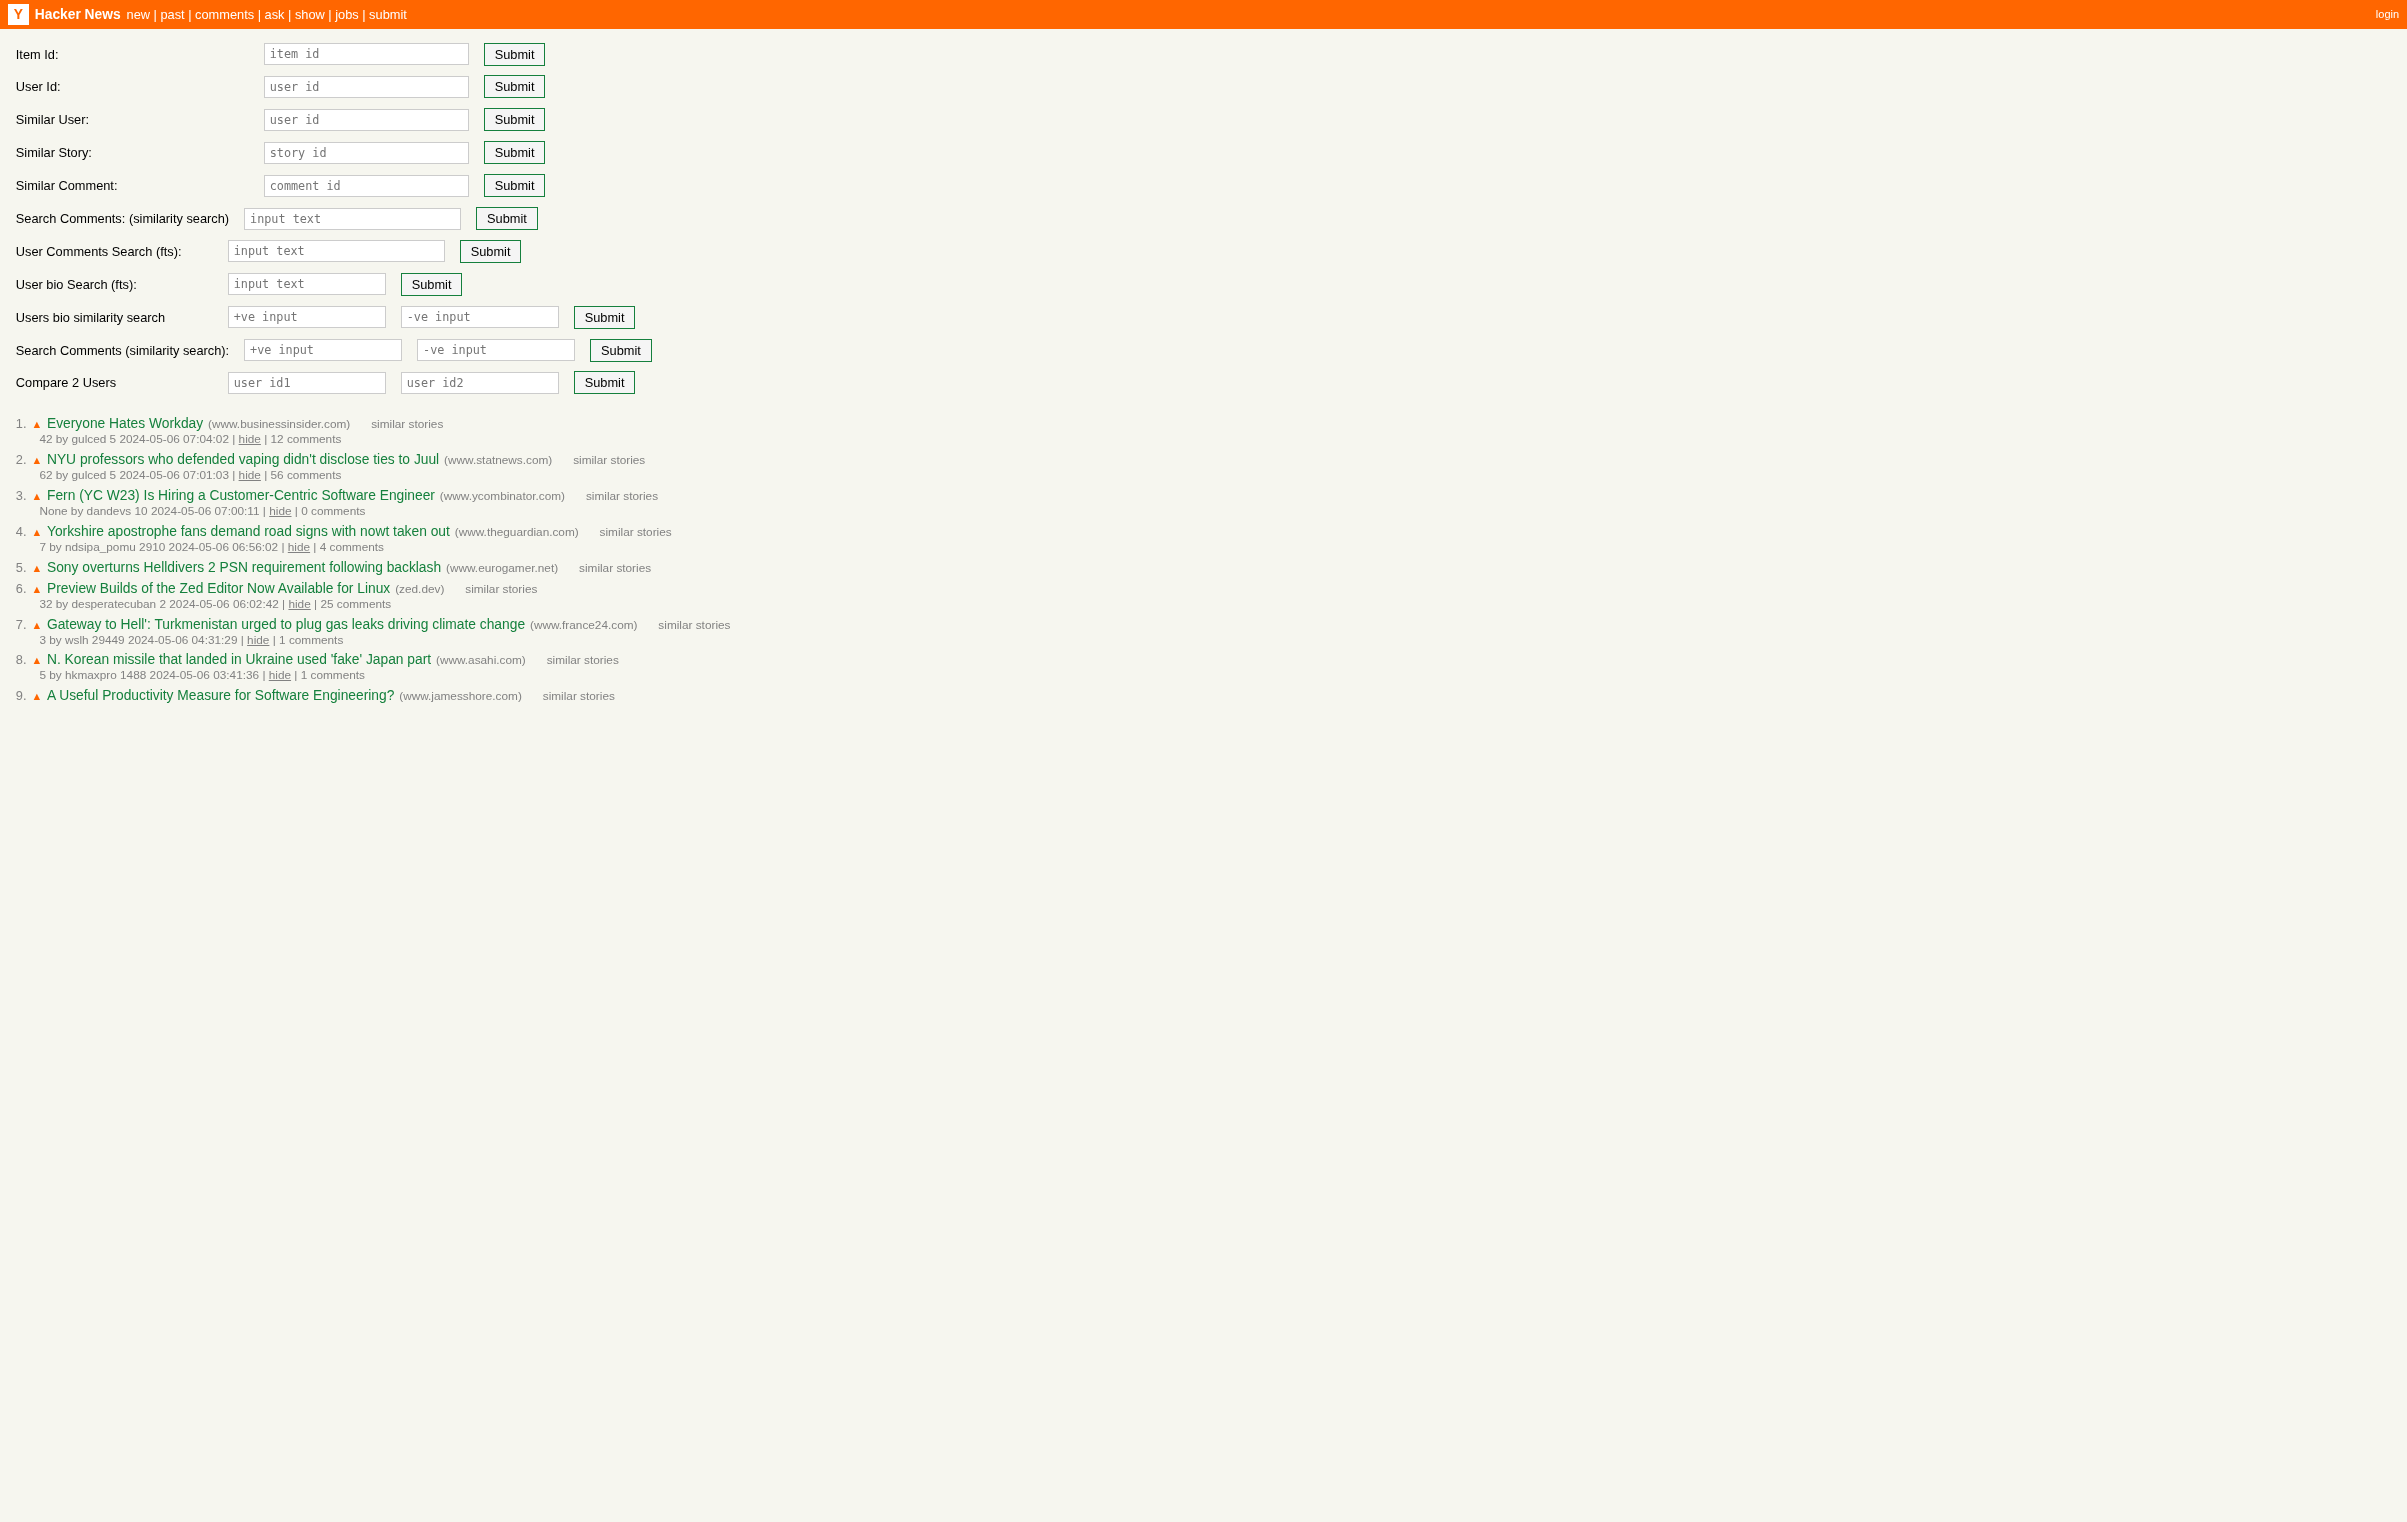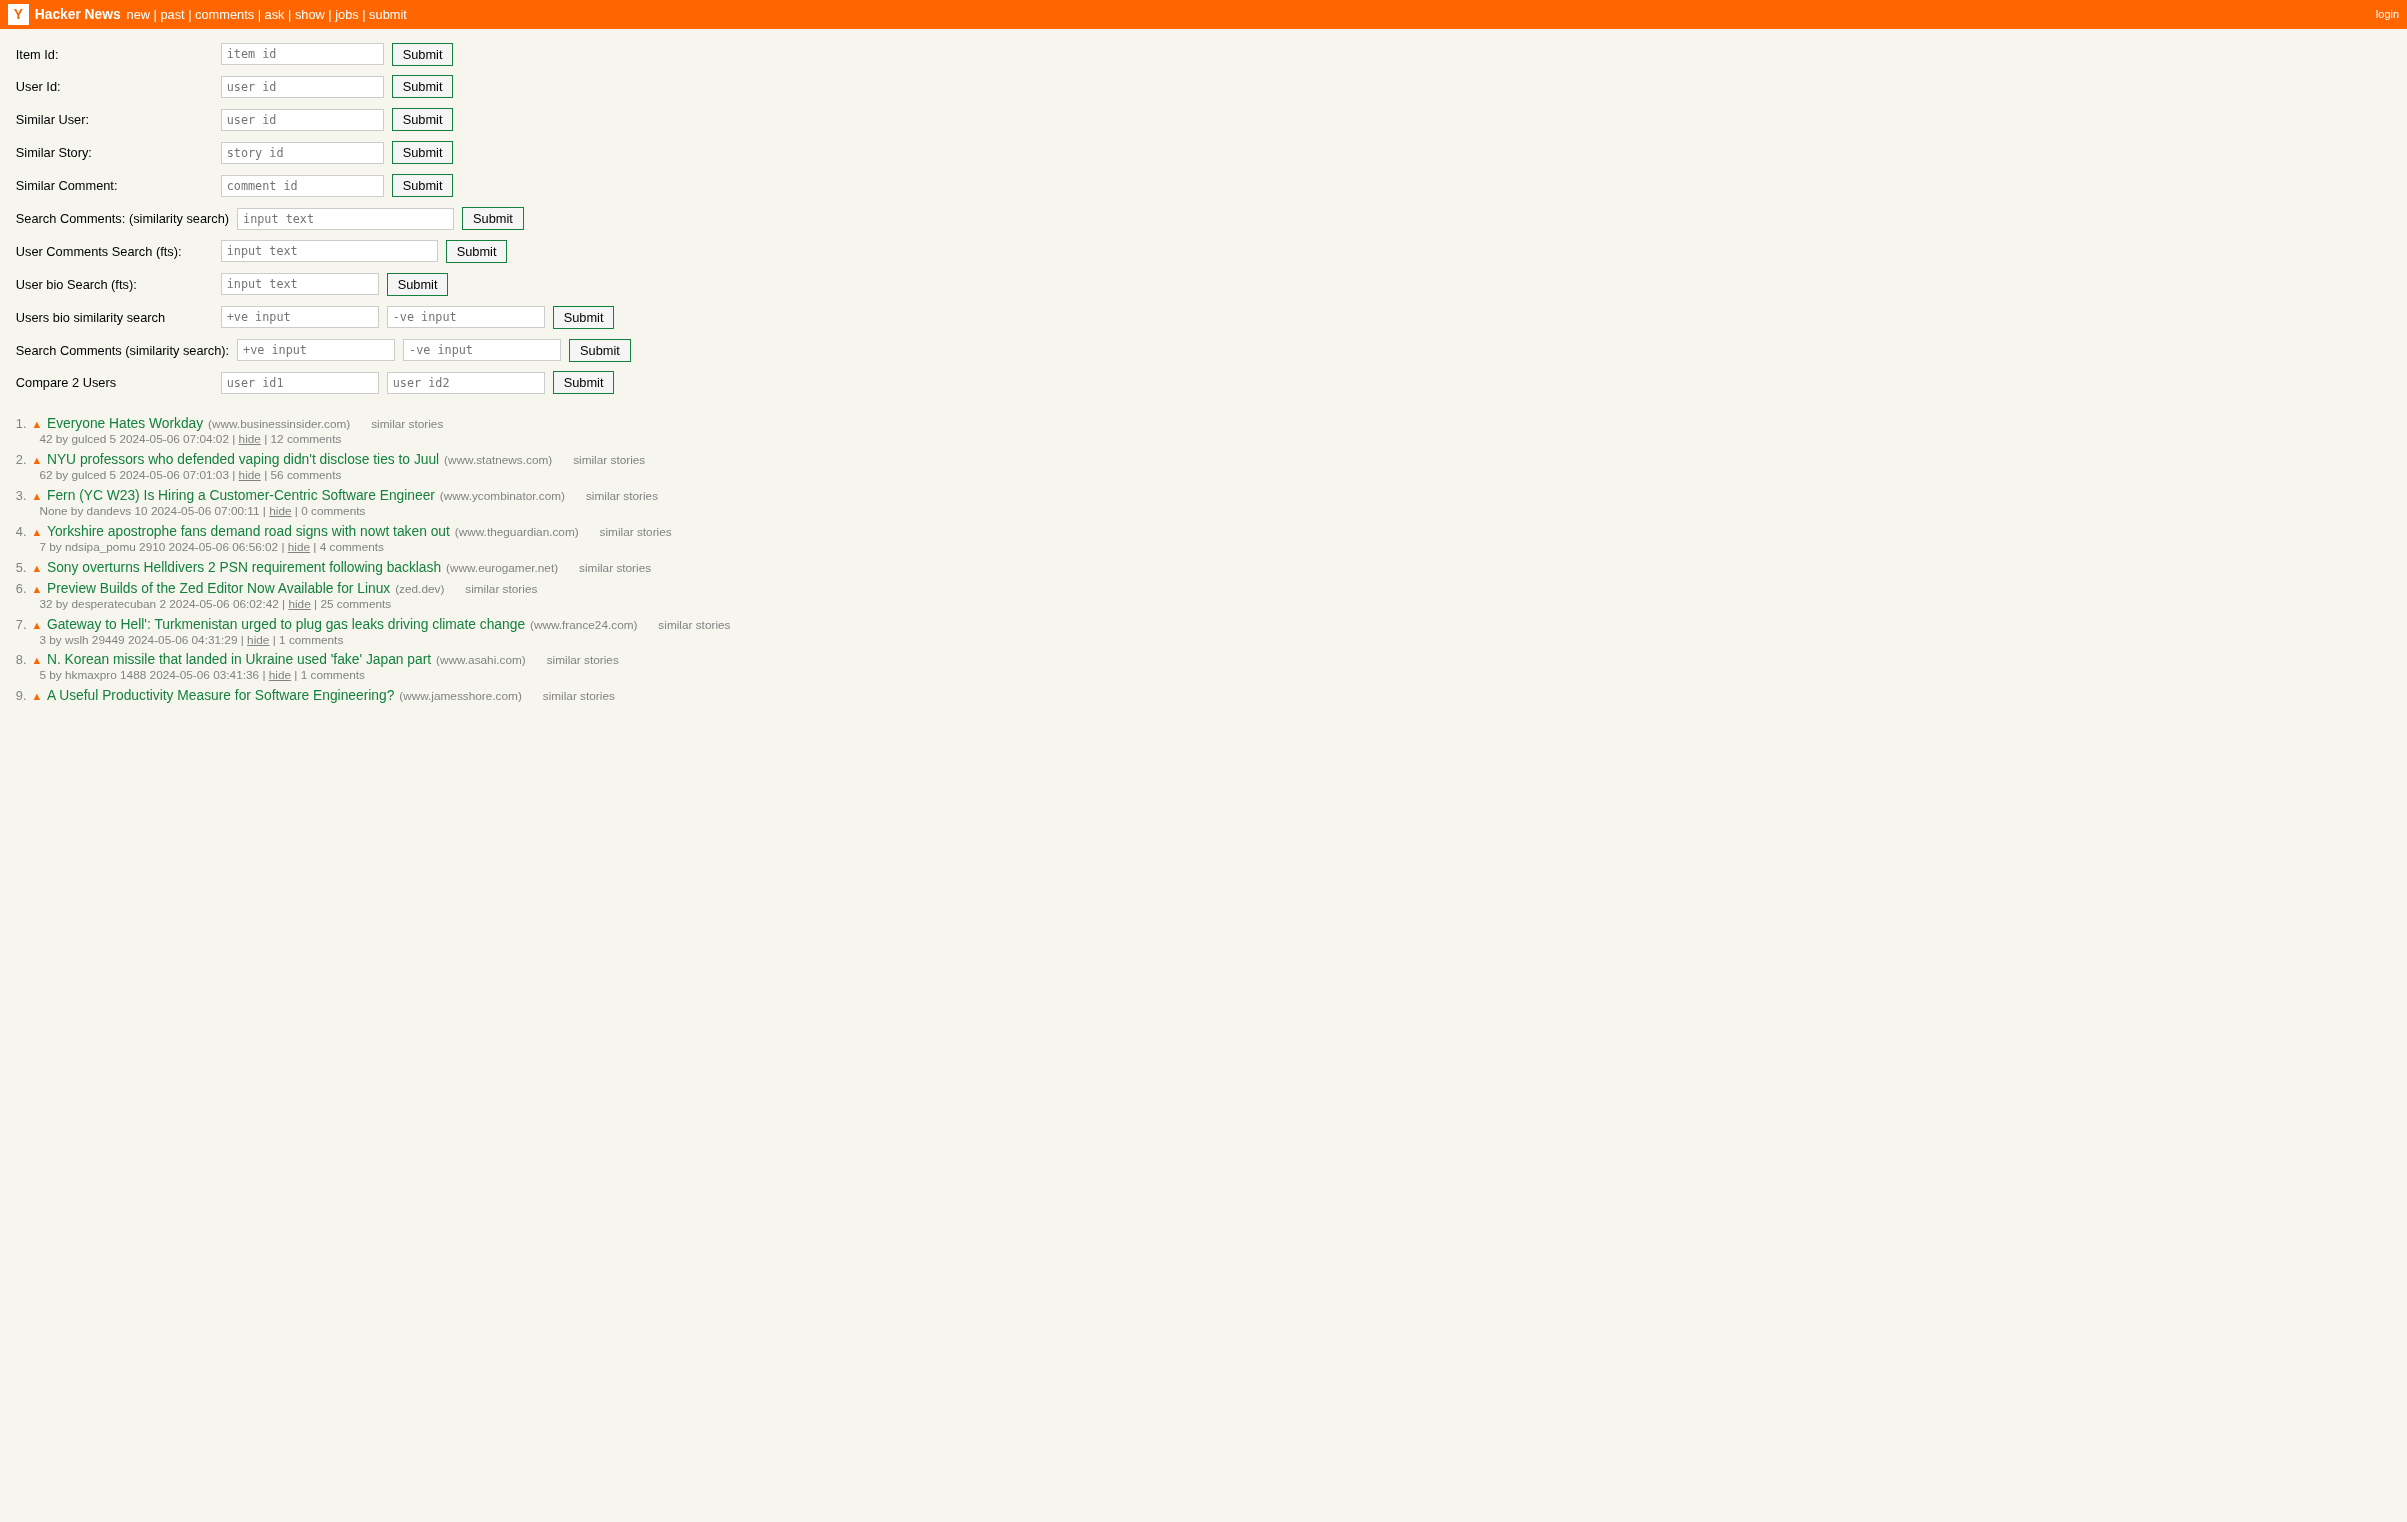--- a/index.html
+++ b/index.html
@@ -48,37 +48,38 @@
     
     #form-section {
       padding: 13.8px 15.8px;
       display: flex;
       flex-direction: column;
       gap: 9.9px;
     }
     .form-row {
       display: flex;
       align-items: center;
-      gap: 8px;
+      gap: 15px;
     }
     .form-label {
       font-size: 12.8px;
       min-width: 197px;
       color: #000;
     }
     .form-input {
       font-family: monospace;
       font-size: 11.8px;
       padding: 3px 4.9px;
       border: 1px solid #ccc;
       background: white;
       color: #555;
     }
     .form-input-wide {
-      width: 163px;
+      width: 205px;
+      margin-left: 36px;
     }
     .form-input-medium {
       width: 158px;
     }
     .form-input-large {
       width: 217px;
     }
     .form-btn {
       font-size: 12.8px;
       padding: 3px 9.9px;

